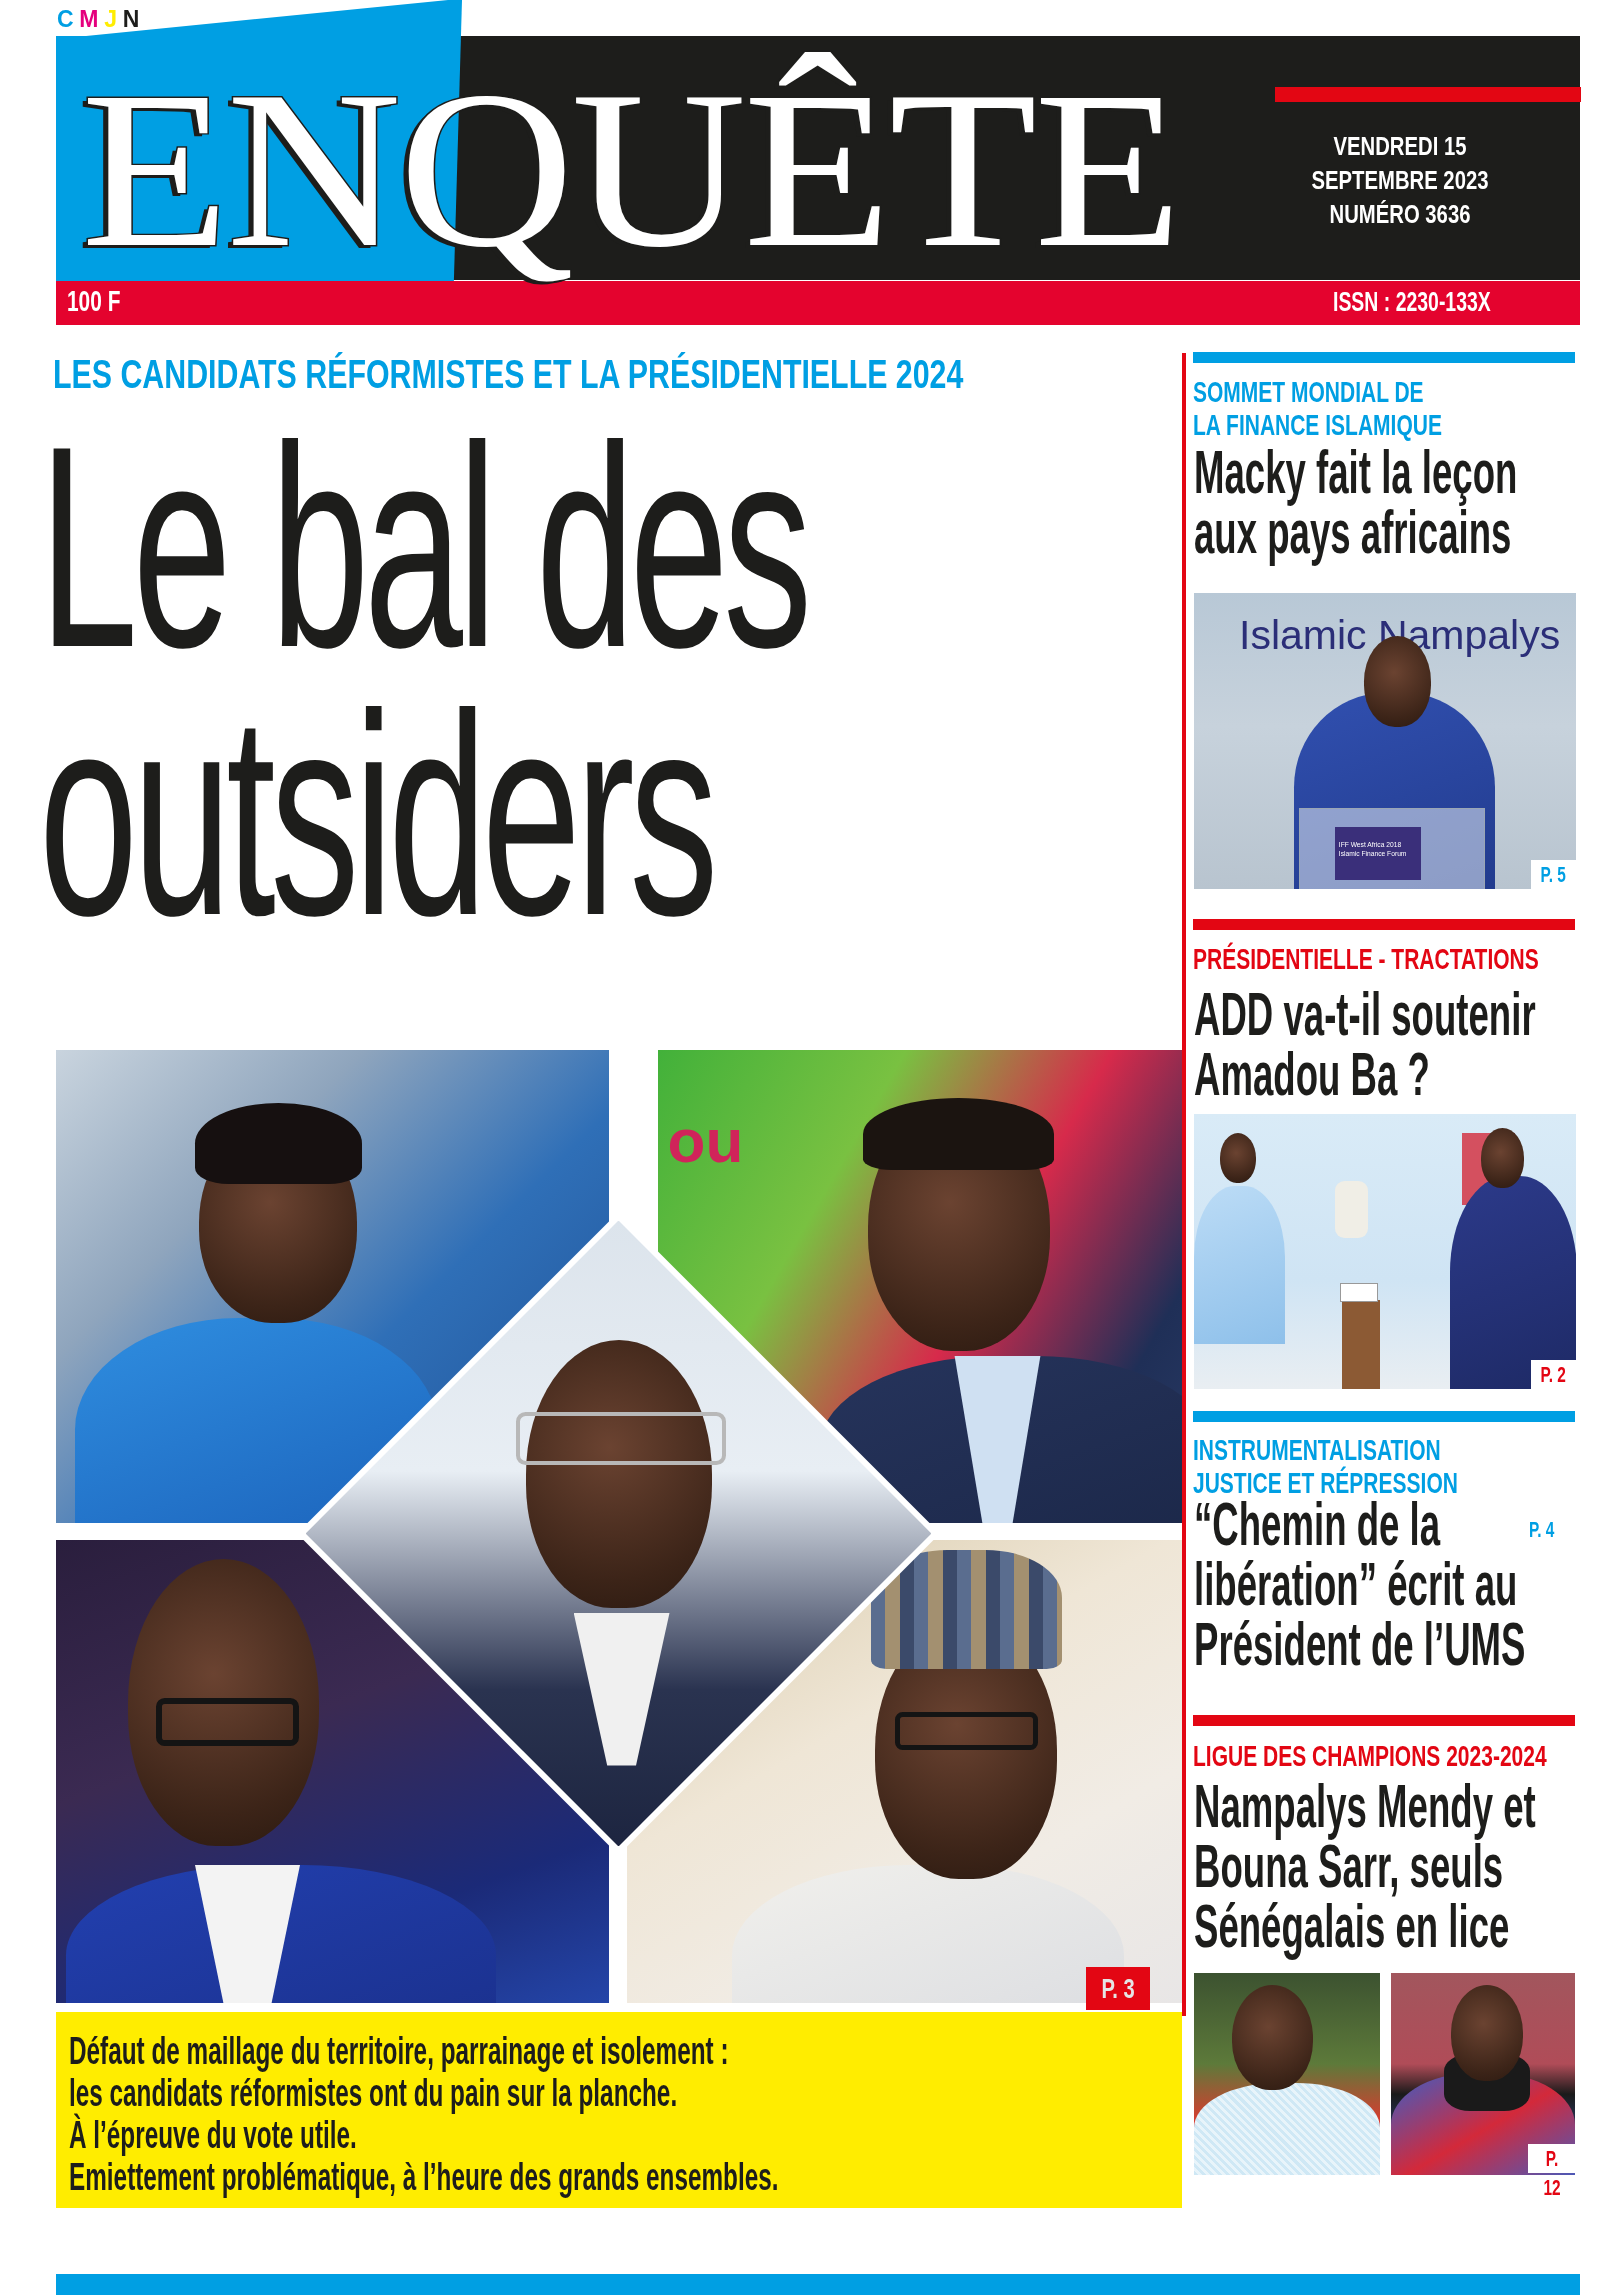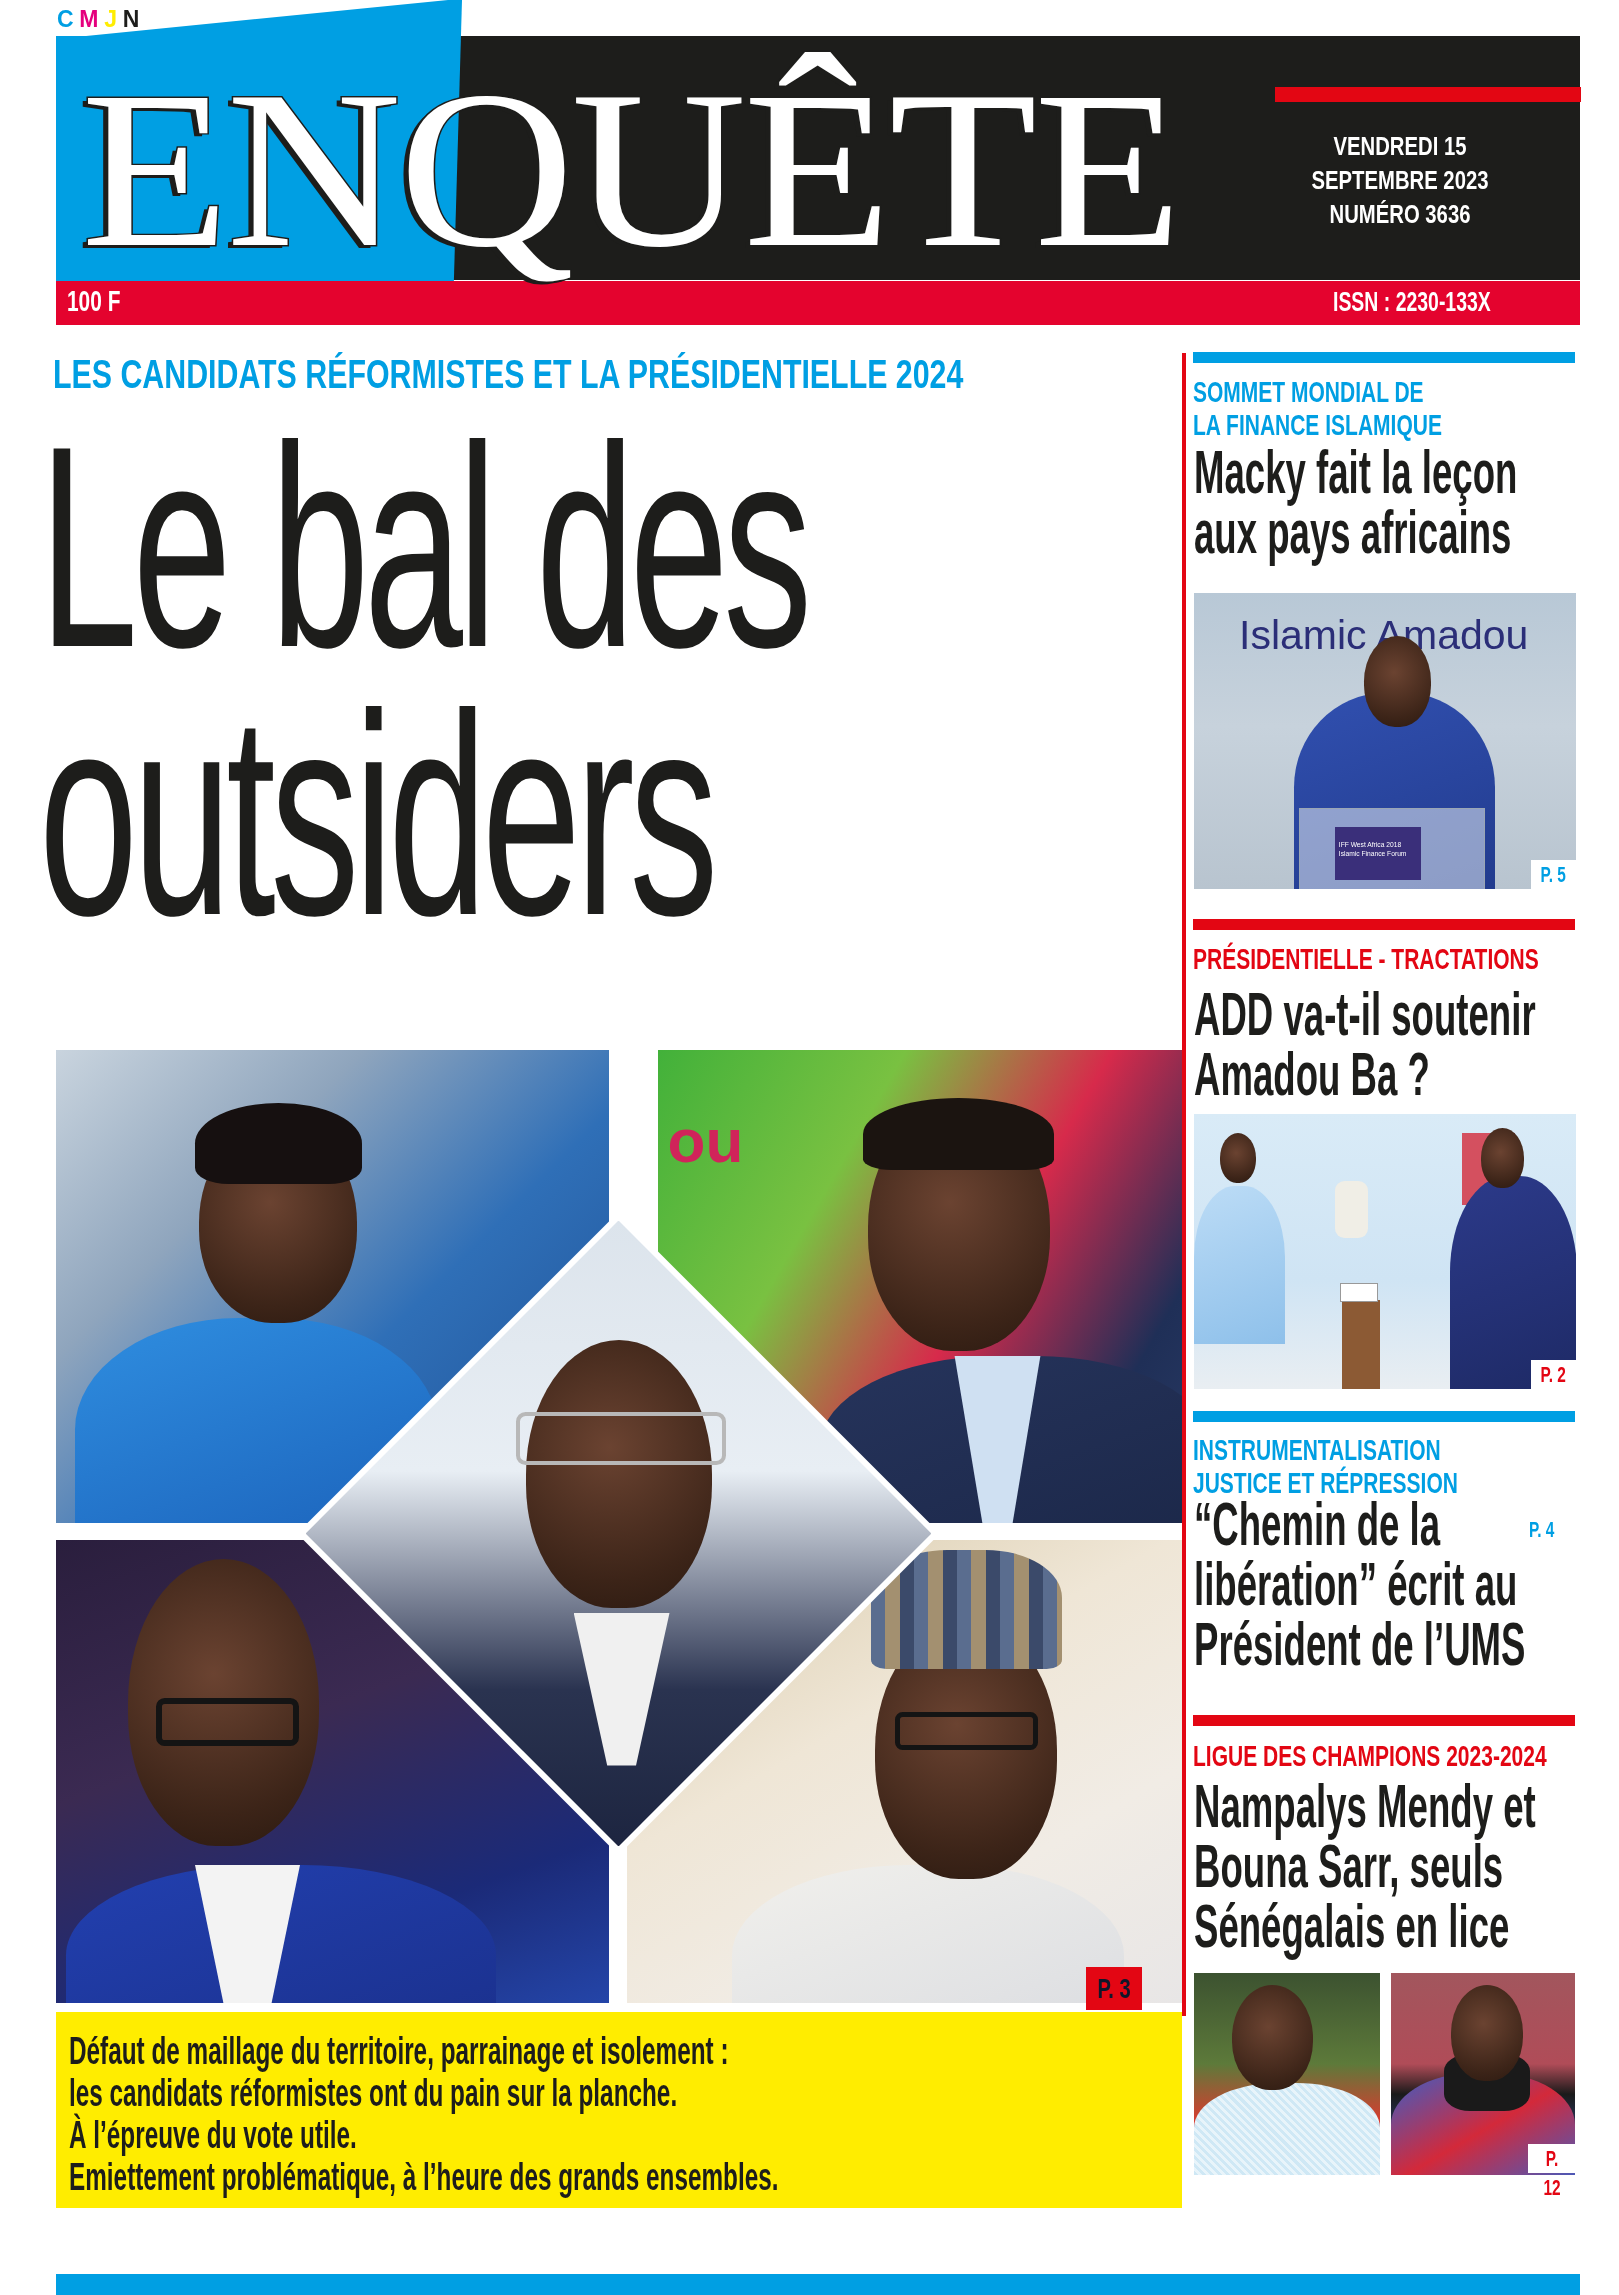--- a/index.html
+++ b/index.html
@@ -39,21 +39,21 @@
   #t1 { left: 0; top: 0; width: 553px; height: 473px; background: linear-gradient(135deg,#c9d4de 0%,#8fa5bd 30%,#2f6fb7 60%,#1e4f94 100%); }
   #t2 { left: 602px; top: 0; width: 555px; height: 473px; background: linear-gradient(120deg,#42b13a 0%,#79c141 30%,#d72a4b 55%,#1f2f57 80%,#2b3c66 100%); }
   #t3 { left: 0; top: 490px; width: 553px; height: 463px; background: linear-gradient(160deg,#2a1e3d 0%,#3b2a52 40%,#1b2a78 75%,#2445a8 100%); }
   #t4 { left: 571px; top: 490px; width: 555px; height: 463px; background: linear-gradient(150deg,#d8c9a8 0%,#efe6d6 40%,#f1ece5 70%,#e8e6e6 100%); }
   #t5 { left: 241px; top: 162px; width: 643px; height: 643px; clip-path: polygon(50% 0, 100% 50%, 50% 100%, 0 50%);
         background: #ffffff; }
   #t5 .inner { position: absolute; inset: 8.6px; clip-path: polygon(50% 0, 100% 50%, 50% 100%, 0 50%);
         background: linear-gradient(180deg,#dce4ec 0%,#e8eef4 40%,#2a3350 75%,#1d2540 100%); }
   .face { position: absolute; border-radius: 50% 50% 46% 46%; background: radial-gradient(circle at 45% 40%, #6b4331 0%, #3c2418 70%, #2a1910 100%); }
   .body { position: absolute; border-radius: 45% 45% 0 0; }
-  #p3-badge { left: 1086px; top: 1967px; width: 56px; height: 43px; background: #e30613; color: #0f172a; font-size: 28px; font-weight: 700; text-align: center; line-height: 43px; }
+  #p3-badge { left: 1086px; top: 1967px; width: 64px; height: 43px; background: #e30613; color: #e5e5e5; font-size: 28px; font-weight: 700; text-align: center; line-height: 43px; }
   #p3-badge span { display: inline-block; transform: scaleX(0.72); }
 
   
   #deck { left: 56px; top: 2012px; width: 1126px; height: 196px; background: #ffed00; padding: 18px 13.4px; }
   #deck .line { display: block; font-size: 38px; font-weight: 700; color: #1d1d1b; line-height: 42px; transform: scaleX(0.64); transform-origin: left top; white-space: nowrap; }
 
   
   .rule { position: absolute; left: 1193px; width: 382px; height: 10.5px; }
   .rkicker { position: absolute; left: 1193px; color: #009fe3; font-size: 30px; font-weight: 700; line-height: 33px; transform: scaleX(0.7); transform-origin: left top; white-space: nowrap; }
   .rkicker.red { color: #e30613; }
@@ -144,21 +144,21 @@
 <div class="rule" style="top:352px;background:#009fe3;"></div>
 <div class="rkicker" style="top:375px;">
   <span>SOMMET MONDIAL DE</span><br>
   <span>LA FINANCE ISLAMIQUE</span>
 </div>
 <div class="rtitle" style="top:442px;">
   <span>Macky fait la leçon</span><br>
   <span>aux pays africains</span>
 </div>
 <div id="photo-macky" class="rphoto">
-  <div style="position:absolute;left:45px;top:19px;color:#2b2e78;font-size:41px;font-weight:400;white-space:nowrap;">Islamic Amadou</div>
+  <div style="position:absolute;left:45px;top:19px;color:#2b2e78;font-size:41px;font-weight:400;white-space:nowrap;">Islamic Nampalys</div>
   <div class="body" style="left:100px;top:100px;width:201px;height:210px;background:linear-gradient(160deg,#3150b0,#213a8c);"></div>
   <div class="face" style="left:170px;top:43px;width:67px;height:91px;"></div>
   <div style="position:absolute;left:105px;top:215px;width:186px;height:91px;background:rgba(230,236,244,0.55);border:1.4px solid #9aa6b4;"></div>
   <div style="position:absolute;left:141px;top:234px;width:86px;height:53px;background:#3a2f7a;color:#fff;font-size:6.7px;padding:14.3px 3.8px;line-height:8.6px;">IFF West Africa 2018 Islamic Finance Forum</div>
   <div class="pbadge" style="right:0;bottom:0;width:45px;height:29px;color:#009fe3;line-height:29px;"><span>P. 5</span></div>
 </div>
 
 <div class="rule" style="top:919px;background:#e30613;"></div>
 <div class="rkicker red" style="top:942px;">PRÉSIDENTIELLE - TRACTATIONS</div>
 <div class="rtitle" style="top:984px;">

